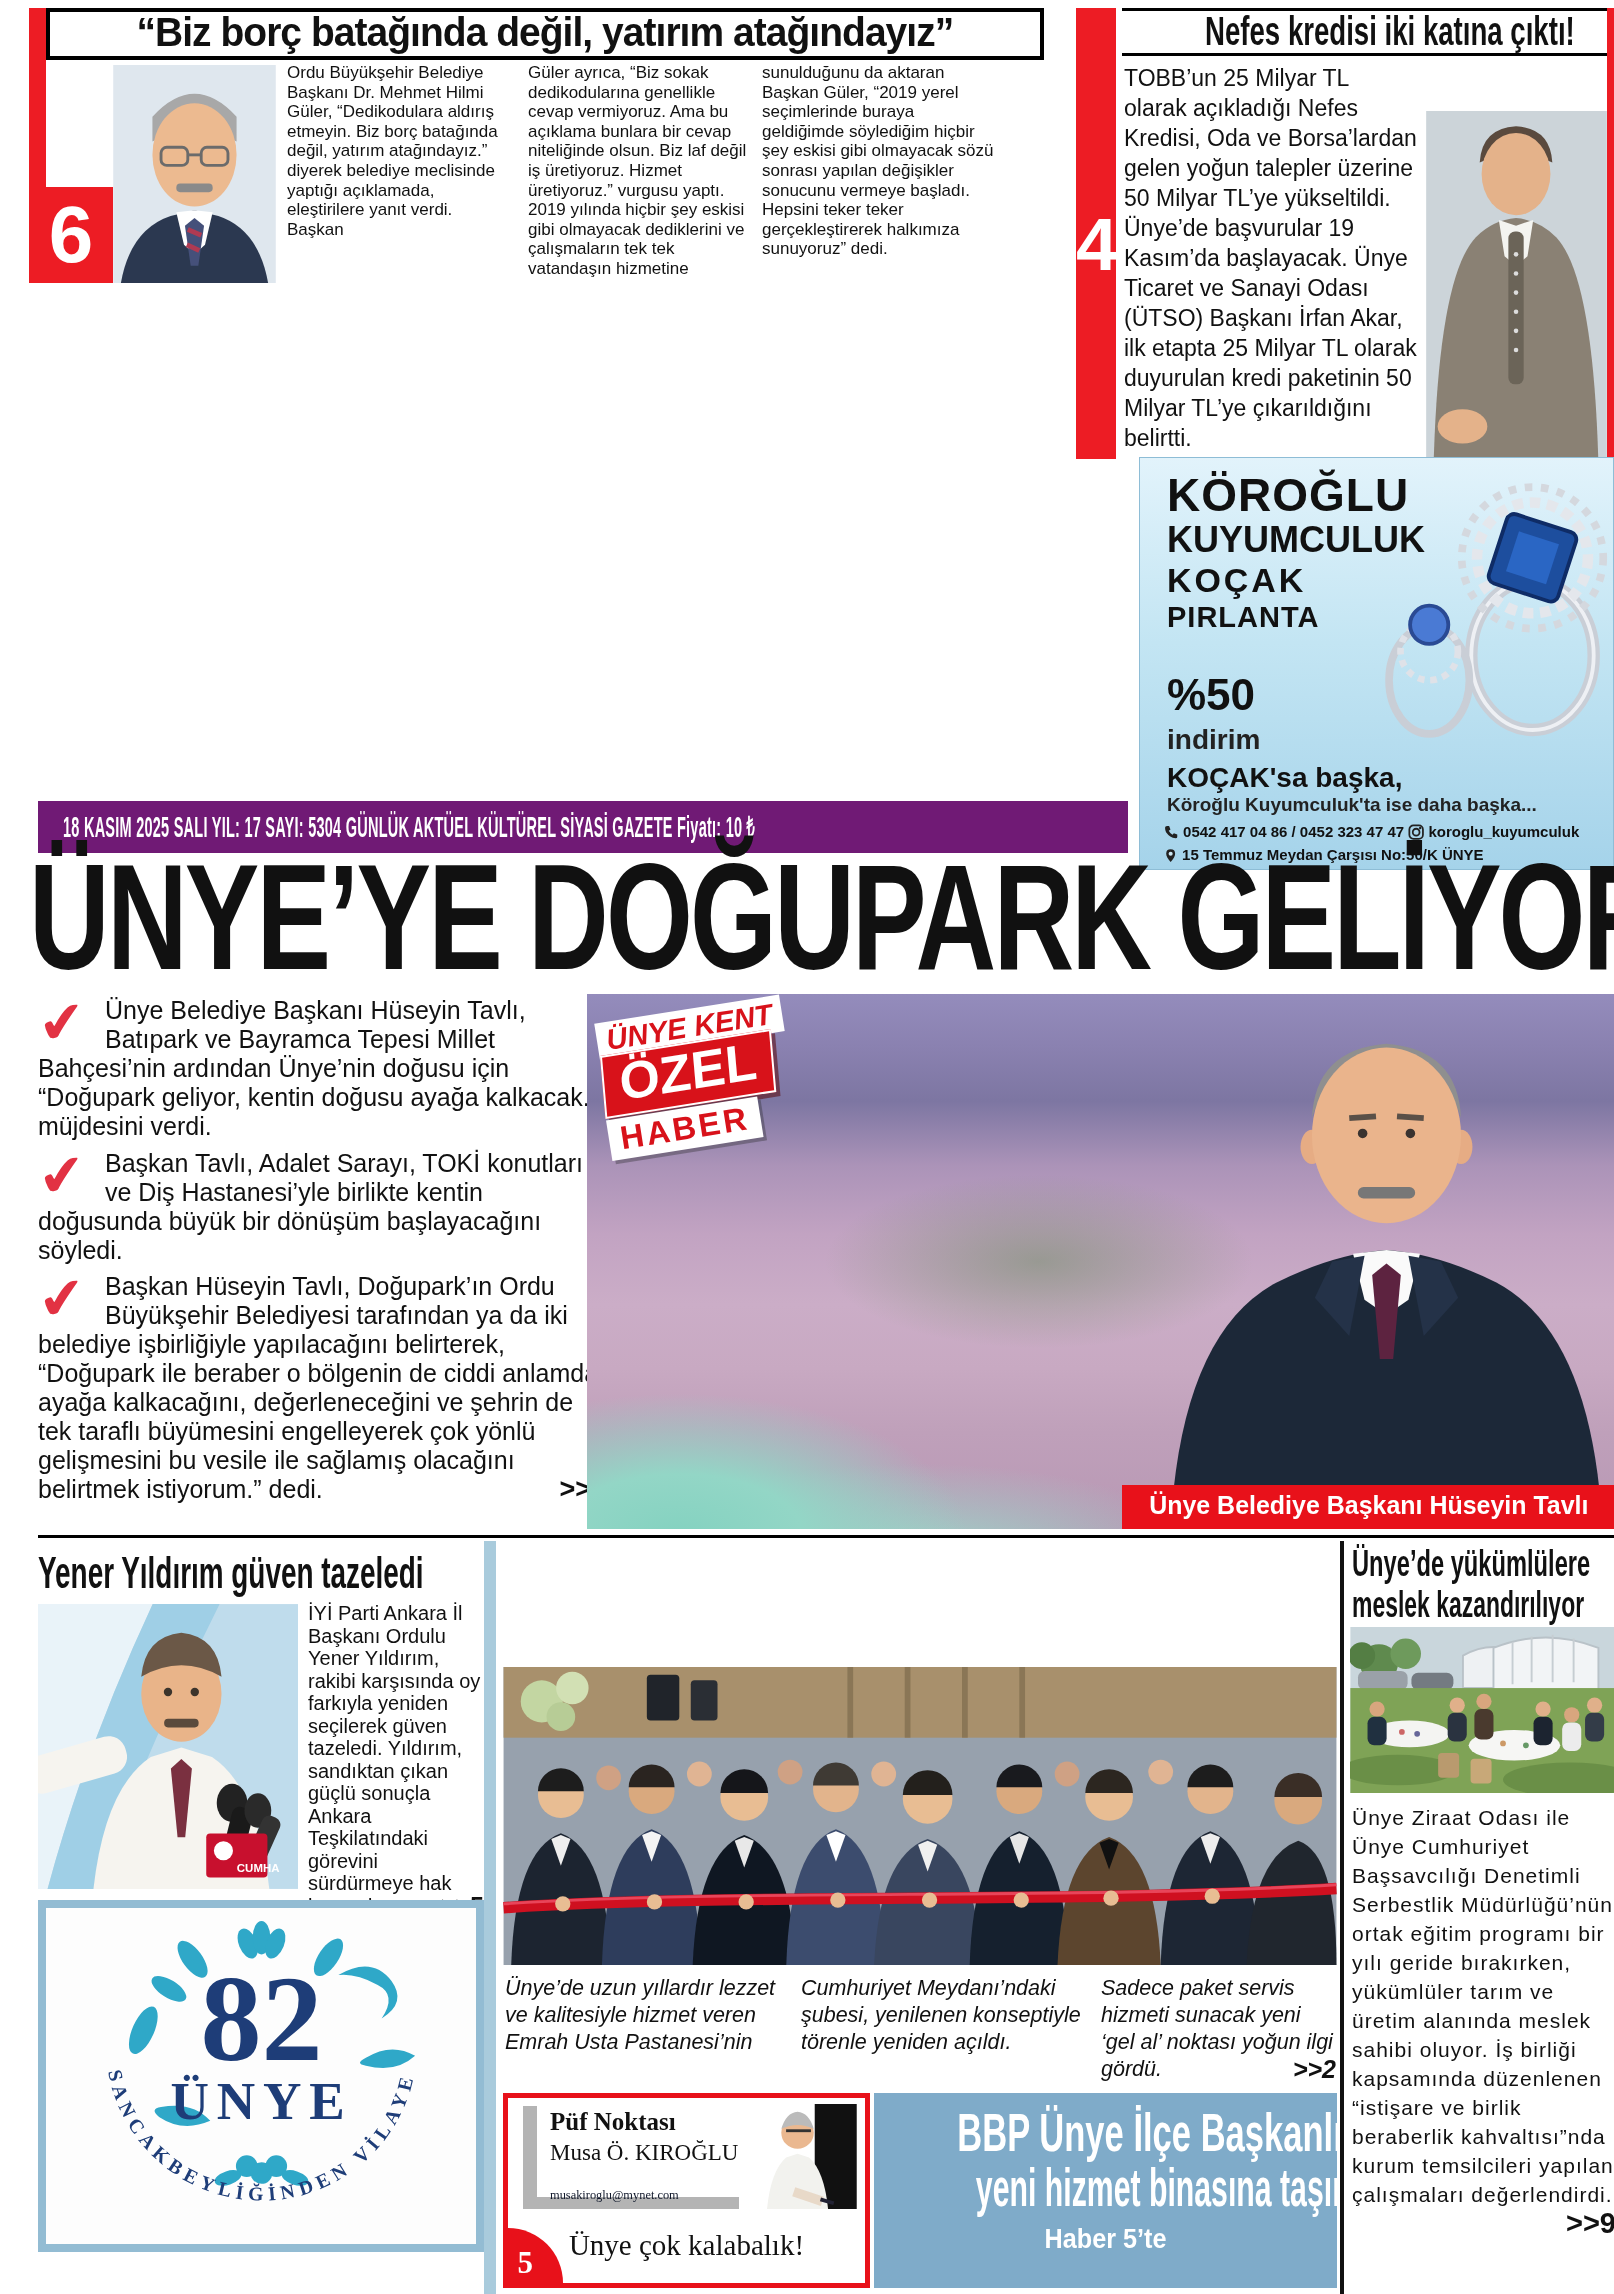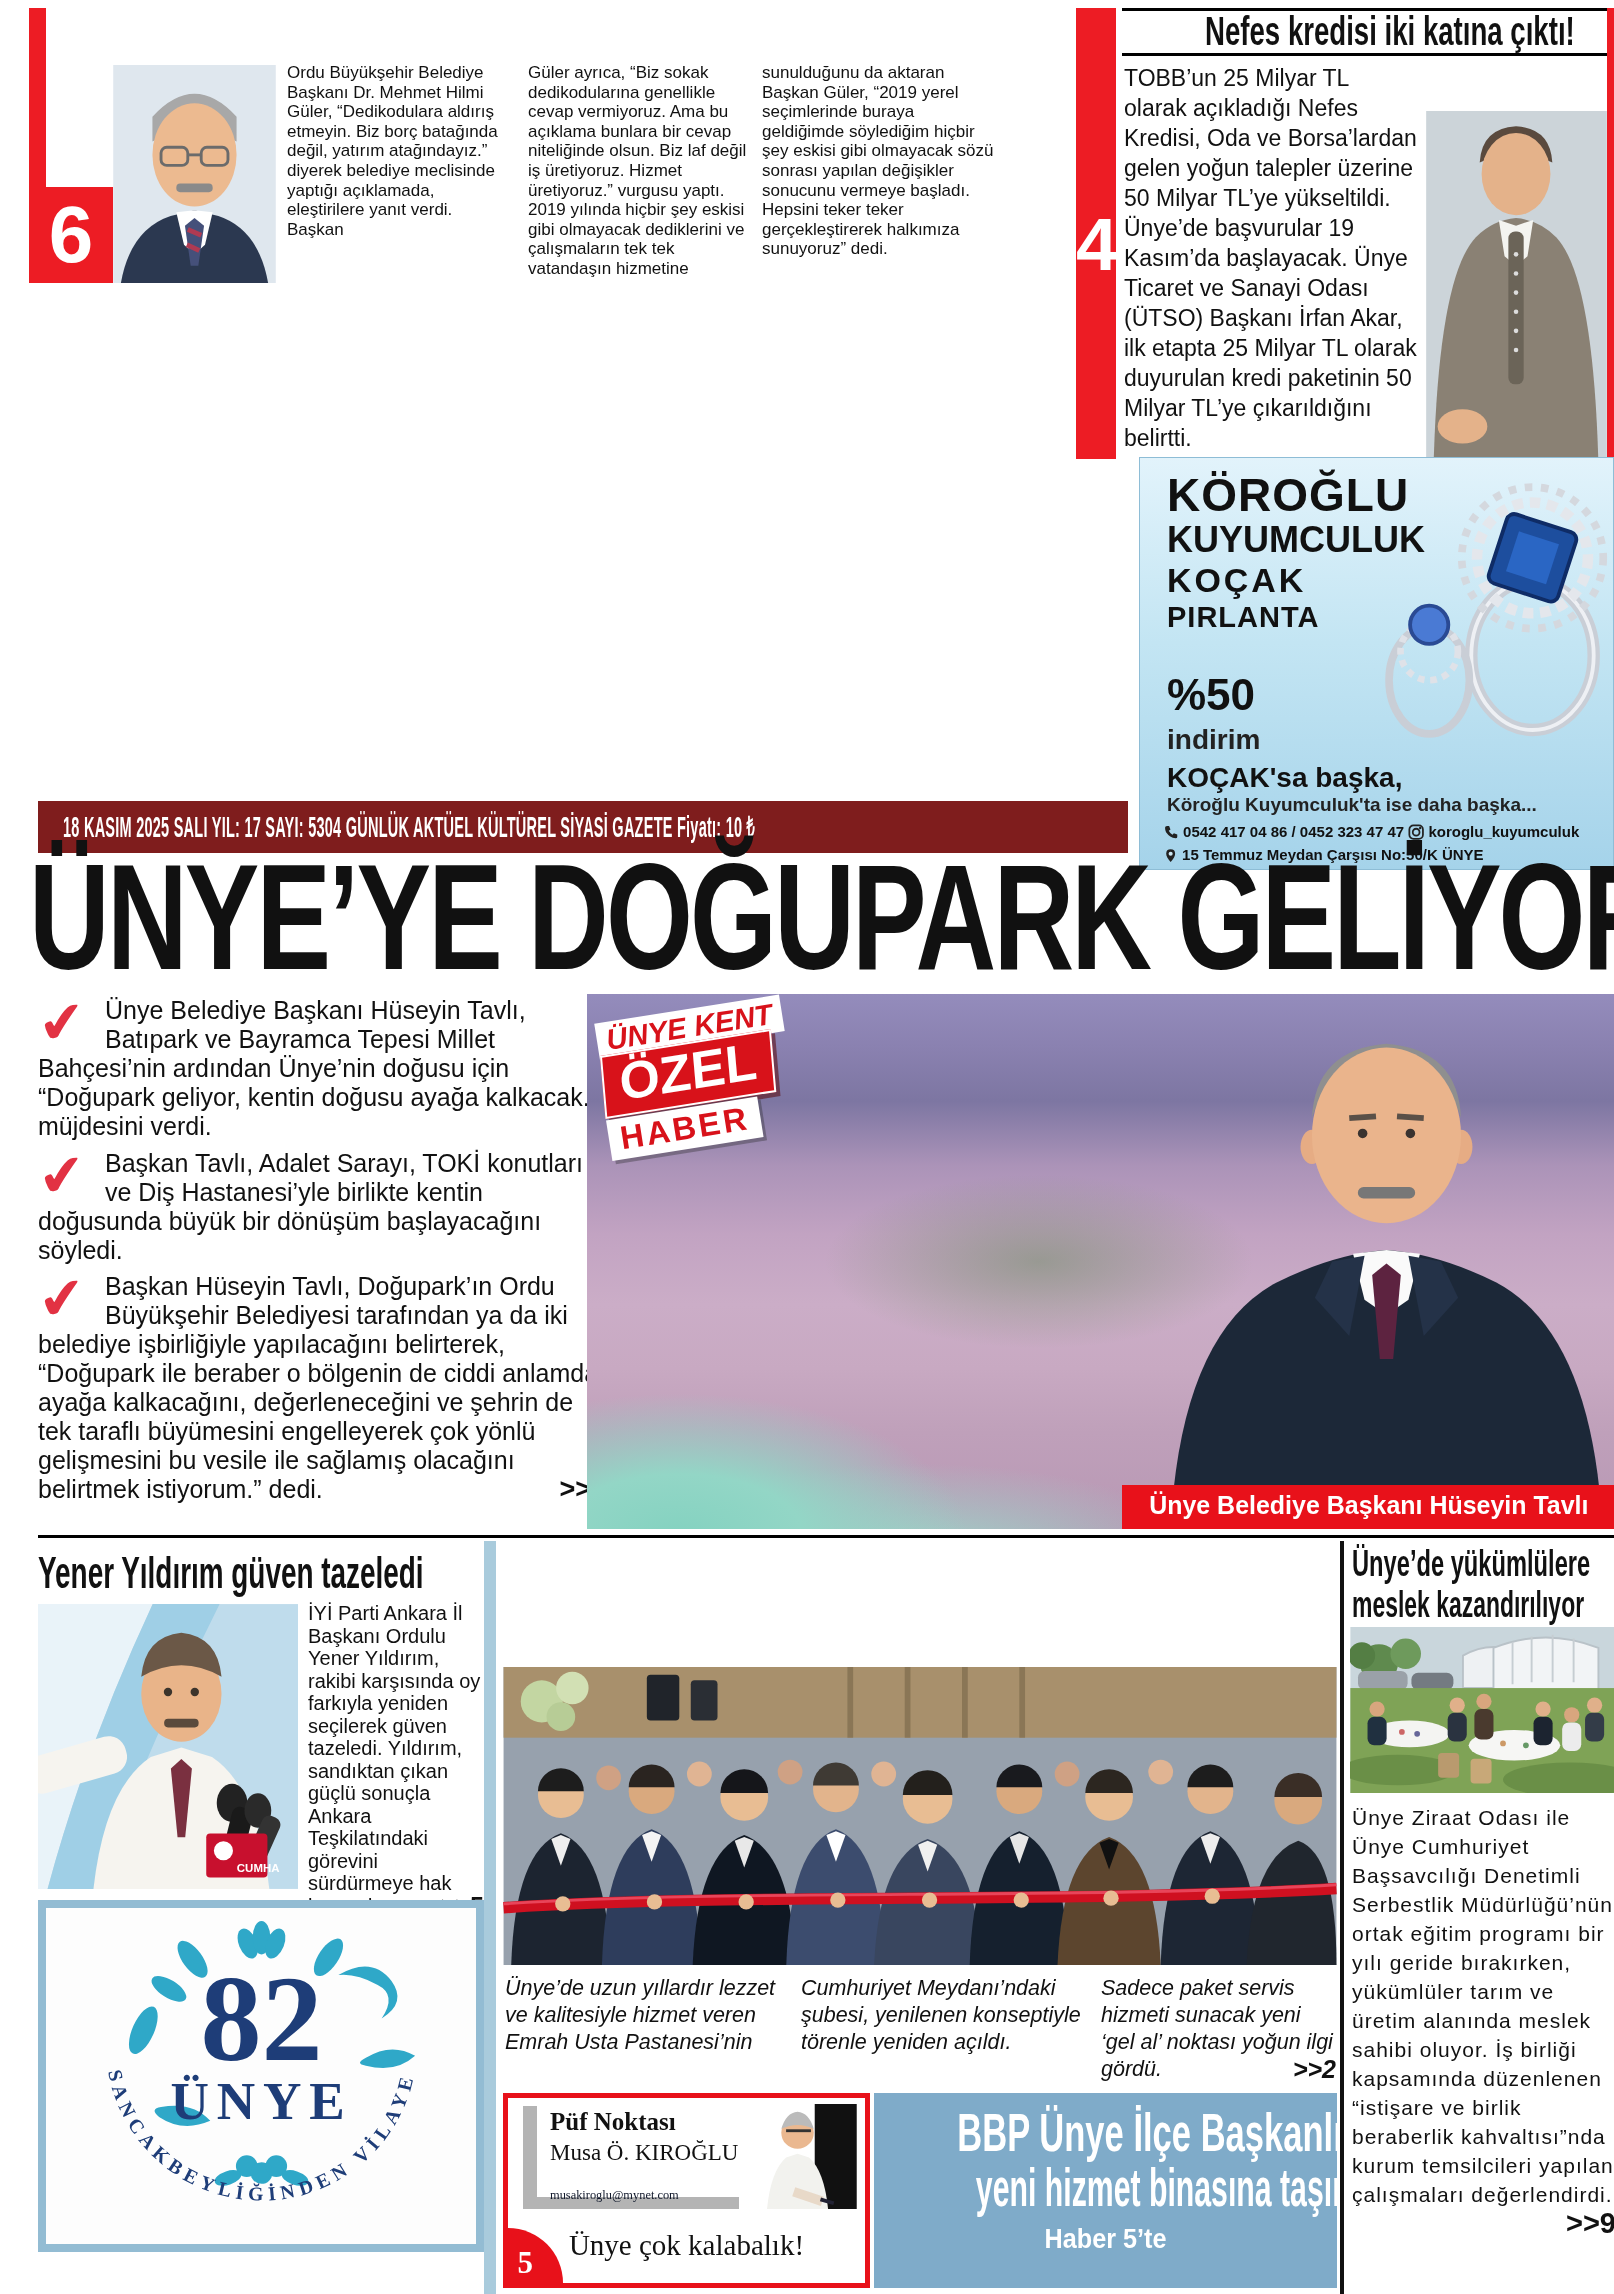--- a/index.html
+++ b/index.html
@@ -54,21 +54,21 @@
   #ad-rings{right:3.8px;top:7.6px;width:241px;height:287px;}
   #ad-pct{left:27px;top:212px;font-size:44px;font-weight:bold;}
   #ad-ind{left:27px;top:266px;font-size:28px;font-weight:bold;color:#222;}
   #ad-s1{left:27px;top:304px;font-size:28px;font-weight:bold;}
   #ad-s2{left:27px;top:336px;font-size:19px;font-weight:bold;color:#222;}
   #ad-row1{left:23px;top:365px;font-size:15px;font-weight:bold;white-space:nowrap;}
   #ad-row2{left:23px;top:388px;font-size:15px;font-weight:bold;white-space:nowrap;}
   .adic{display:inline-block;vertical-align:-2.9px;margin-right:3.8px;}
 
   
-  #datebar{left:38px;top:801px;width:1090px;height:52px;background:#7f1d1d;color:#fff;overflow:hidden;}
+  #datebar{left:38px;top:801px;width:1090px;height:52px;background:#701a75;color:#fff;overflow:hidden;}
   #datebar .t{margin-left:25px;font-size:29px;font-weight:bold;line-height:52px;letter-spacing:0.5px;transform:scaleX(0.5);}
 
   
   #mainhead{left:29px;top:858px;width:1586px;height:124px;overflow:visible;}
   #mainhead .t{font-size:151px;font-weight:bold;line-height:117px;letter-spacing:-3.8px;transform:scaleX(0.74);}
 
   
   #bullets{left:38px;top:996px;width:568px;}
   .bullet{margin:0 0 7.6px 0;font-size:25px;line-height:29px;}
   .check{float:left;width:67px;color:#e23243;font-size:57px;line-height:50px;font-family:"DejaVu Sans",sans-serif;
@@ -145,20 +145,21 @@
   #mes-text{left:1352px;top:1803px;width:264px;font-size:21px;line-height:29px;letter-spacing:1px;}
   #mes-text .more{font-size:29px;letter-spacing:0;}
 </style>
 </head>
 <body>
 
 <div id="paper">
 
   <div class="abs" id="tl-bar"></div>
   <div class="abs" id="tl-num">6</div>
+  <div class="abs" id="tl-head"><span class="t sqC">“Biz borç batağında değil, yatırım atağındayız”</span></div>
   <svg class="abs" id="tl-photo" viewBox="0 0 170 228">
     <rect width="170" height="228" fill="#dfe7ee"></rect>
     <path d="M41,54 Q85,6 129,54 L129,80 Q85,58 41,80 Z" fill="#a8a8a8"></path>
     <ellipse cx="85" cy="94" rx="44" ry="54" fill="#ecba90"></ellipse>
     <rect x="50" y="86" width="28" height="19" rx="6" fill="none" stroke="#6b6b6b" stroke-width="3"></rect>
     <rect x="92" y="86" width="28" height="19" rx="6" fill="none" stroke="#6b6b6b" stroke-width="3"></rect>
     <line x1="78" y1="94" x2="92" y2="94" stroke="#6b6b6b" stroke-width="3"></line>
     <rect x="66" y="124" width="38" height="9" rx="4" fill="#8a8a8a"></rect>
     <path d="M8,228 Q18,172 60,158 L85,152 L110,158 Q152,172 162,228 Z" fill="#2b3850"></path>
     <path d="M66,154 L85,152 L104,154 L96,188 L85,198 L74,188 Z" fill="#fff"></path>

